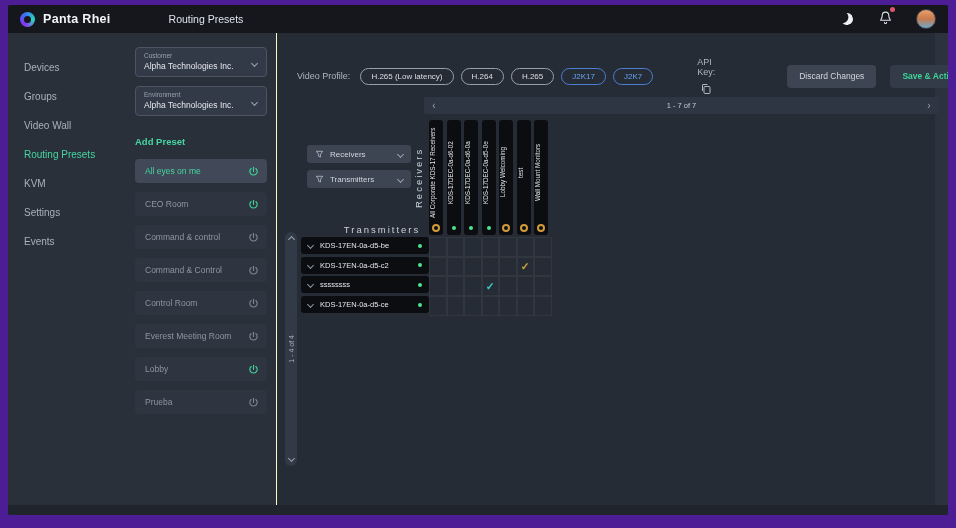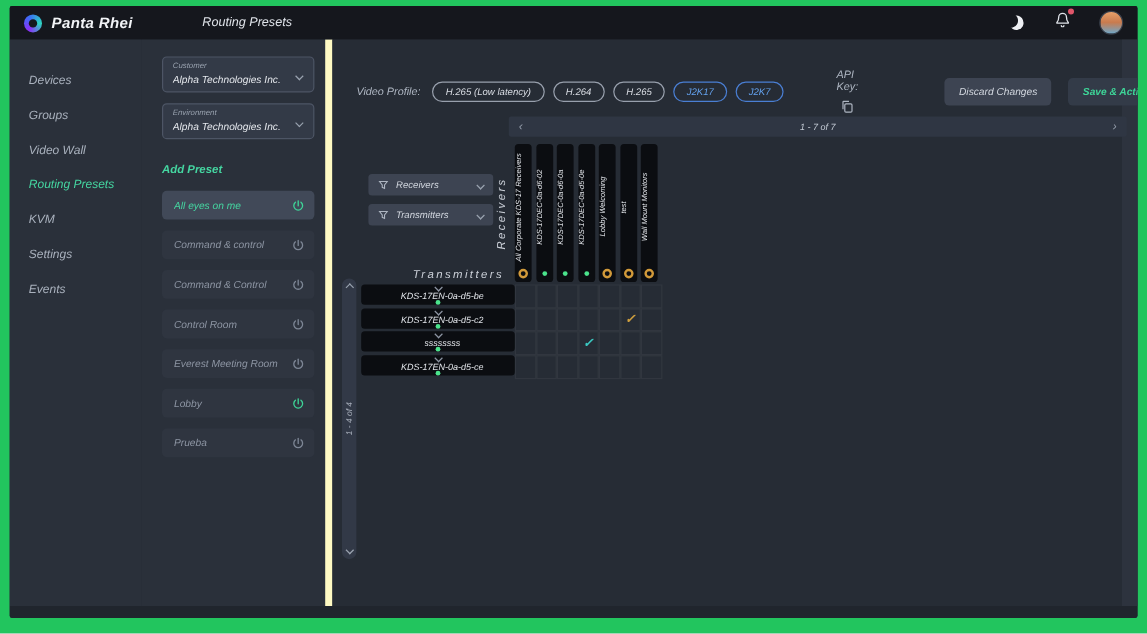--- a/index.html
+++ b/index.html
@@ -1,37 +1,37 @@
 <!DOCTYPE html>
 <html><head>
 <meta charset="utf-8">
 <style>
   html,body{margin:0;padding:0;background:#fff;}
-  .page{position:relative;width:956px;height:528px;background:#22c55e;font-family:"Liberation Sans",sans-serif;overflow:hidden;font-style:italic;}
+  .page{position:relative;width:956px;height:528px;background:#4c1d95;font-family:"Liberation Sans",sans-serif;overflow:hidden;}
   .app{position:absolute;left:8px;top:5px;width:940px;height:510px;background:#262c35;border-radius:2px;overflow:hidden;}
 
   
   .topbar{height:28px;background:#15171d;display:flex;align-items:center;padding:0 12px;}
   .logo{width:15px;height:15px;border-radius:50%;background:conic-gradient(from 210deg,#8b2ff7,#3b6ef6,#2dd4bf,#8b2ff7);position:relative;flex:0 0 auto;}
   .logo::after{content:"";position:absolute;left:4px;top:4px;width:7px;height:7px;border-radius:50%;background:#15171d;}
   .brand{color:#f2f4f7;font-size:12.5px;font-weight:bold;margin-left:8px;letter-spacing:.3px;}
   .pagetitle{color:#dfe3e9;font-size:10.5px;margin-left:58px;}
   .topbar .spacer{flex:1;}
   .moon{width:12px;height:12px;border-radius:50%;box-shadow:inset -4px -3px 0 0 #eef0f4;transform:rotate(-15deg);margin-right:26px;cursor:pointer;}
   .bellwrap{position:relative;margin-right:24px;cursor:pointer;}
   .belldot{position:absolute;right:-3px;top:-3px;width:5px;height:5px;border-radius:50%;background:#e0566a;}
   .avatar{width:18px;height:18px;border-radius:50%;background:linear-gradient(180deg,#e8a06a 0%,#c97b4e 48%,#6fa7c9 100%);border:1px solid #3a414d;cursor:pointer;}
 
   
   .bodyrow{display:flex;height:472px;}
   .nav{width:110px;background:#2a303a;padding-top:20px;flex:0 0 auto;}
   .nav-item{font-size:10px;color:#a9b1bd;padding:9px 0 9px 16px;cursor:pointer;}
   .nav-item.active{color:#45d6a1;}
 
-  .presetpanel{width:159px;background:#2a303a;border-right:6px solid #fef9c3;padding:14px 9px 0 17px;box-sizing:border-box;flex:0 0 auto;}
+  .presetpanel{width:159px;background:#2a303a;border-right:1px solid #fef9c3;padding:14px 9px 0 17px;box-sizing:border-box;flex:0 0 auto;}
   .selectbox{background:#333a47;border:1px solid #4d5565;border-radius:4px;padding:4px 8px 5px 8px;margin-bottom:9px;position:relative;cursor:pointer;}
   .selectbox .slabel{display:block;font-size:6.5px;color:#98a1ae;margin-bottom:2px;}
   .selectbox .svalue{display:block;font-size:8.5px;color:#e4e7ec;white-space:nowrap;overflow:hidden;}
   .selectbox .chev{position:absolute;right:9px;top:13px;}
   .addpreset{color:#45d6a1;font-size:9.5px;font-weight:bold;margin:20px 0 12px 0;cursor:pointer;}
   .preset{height:24px;border-radius:4px;background:#2f3540;display:flex;align-items:center;padding:0 8px 0 10px;margin-bottom:9px;cursor:pointer;}
   .preset.selected{background:#414958;}
   .plabel{flex:1;font-size:8.5px;color:#8d95a3;white-space:nowrap;overflow:hidden;}
   .preset.selected .plabel{color:#45d6a1;}
   .power{color:#7d8695;display:inline-flex;}
@@ -69,21 +69,21 @@
   .coltext{position:absolute;left:0;right:0;top:5px;bottom:15px;writing-mode:vertical-rl;transform:rotate(180deg);font-size:6.3px;color:#e2e5ea;white-space:nowrap;overflow:hidden;display:flex;justify-content:center;}
   .colh .dot{position:absolute;left:5px;bottom:5px;}
   .colh .grp{position:absolute;left:3px;bottom:3px;}
   .dot{width:4px;height:4px;border-radius:50%;background:#4be38c;display:inline-block;}
   .grp{width:4px;height:4px;border-radius:50%;border:2px solid #d29a3a;background:#0b0d11;display:inline-block;}
 
   .axis-transmitters{position:absolute;left:58px;top:191px;width:94px;text-align:center;font-size:9.5px;letter-spacing:2px;color:#ccd1d9;}
   .rowpager{position:absolute;left:8px;top:199px;width:12px;height:234px;background:#323947;border-radius:6px;display:flex;flex-direction:column;align-items:center;justify-content:space-between;padding:5px 0;box-sizing:border-box;}
   .rowpager .rptext{writing-mode:vertical-rl;transform:rotate(180deg);font-size:7px;color:#aab1bd;}
   .rowheaders{position:absolute;left:24px;top:204px;width:128px;}
-  .rowh{position:absolute;left:0;width:128px;height:17px;background:#0b0d11;border-radius:3px;display:flex;align-items:center;padding:0 7px 0 7px;box-sizing:border-box;cursor:pointer;flex-direction:column;}
+  .rowh{position:absolute;left:0;width:128px;height:17px;background:#0b0d11;border-radius:3px;display:flex;align-items:center;padding:0 7px 0 7px;box-sizing:border-box;cursor:pointer;}
   .rowlabel{flex:1;font-size:7.5px;color:#e2e5ea;margin-left:7px;white-space:nowrap;overflow:hidden;}
   .grid{position:absolute;left:152px;top:204px;}
   .cell{position:absolute;width:17.5px;height:19.7px;box-sizing:border-box;border:1px solid rgba(255,255,255,0.05);display:flex;align-items:center;justify-content:center;cursor:pointer;}
   .check{font-size:10.5px;font-weight:bold;line-height:1;}
 
   .chev{display:inline-block;width:4px;height:4px;border-right:1.4px solid currentColor;border-bottom:1.4px solid currentColor;transform:rotate(45deg);color:#9aa3b0;}
   .chev.up{transform:rotate(-135deg);}
   .dim{color:#8f97a5;}
 
   .footer{height:10px;background:#20252d;}
@@ -130,20 +130,29 @@
         </div>
         <div class="selectbox">
           <span class="slabel">Environment</span>
           <span class="svalue">Alpha Technologies Inc.</span>
           <span class="chev"></span>
         </div>
         <div class="addpreset">Add Preset</div>
         <div>
             <div class="preset selected">
               <span class="plabel">All eyes on me</span>
+              <span class="power on">
+                <svg viewBox="0 0 24 24" width="11" height="11" fill="none" stroke="currentColor" stroke-width="2.4" stroke-linecap="round">
+                  <path d="M12 3v9"></path>
+                  <path d="M7 5.5a8 8 0 1 0 10 0"></path>
+                </svg>
+              </span>
+            </div>
+            <div class="preset">
+              <span class="plabel">CEO Room</span>
               <span class="power on">
                 <svg viewBox="0 0 24 24" width="11" height="11" fill="none" stroke="currentColor" stroke-width="2.4" stroke-linecap="round">
                   <path d="M12 3v9"></path>
                   <path d="M7 5.5a8 8 0 1 0 10 0"></path>
                 </svg>
               </span>
             </div>
             <div class="preset">
               <span class="plabel">Command &amp; control</span>
               <span class="power">

